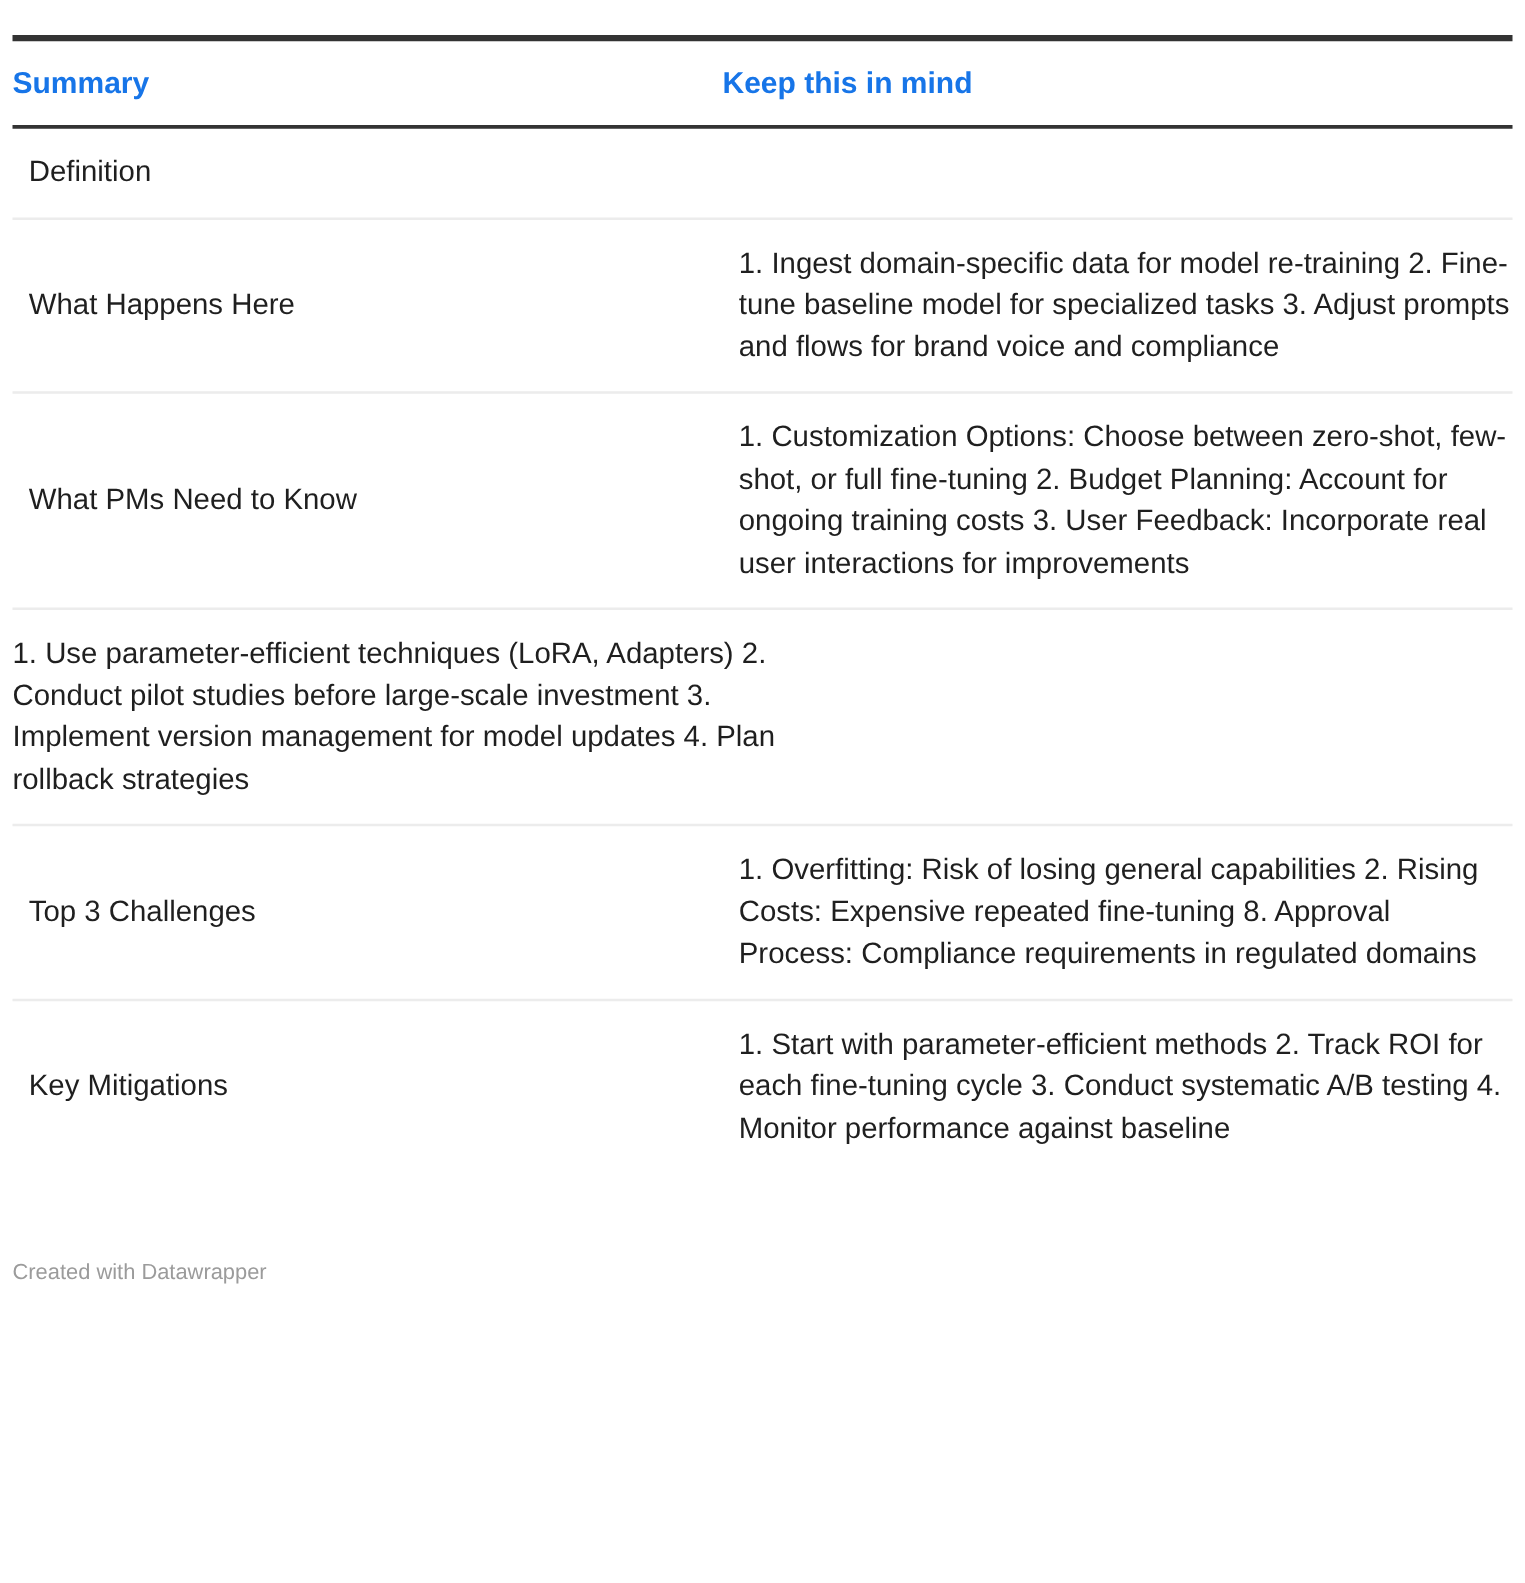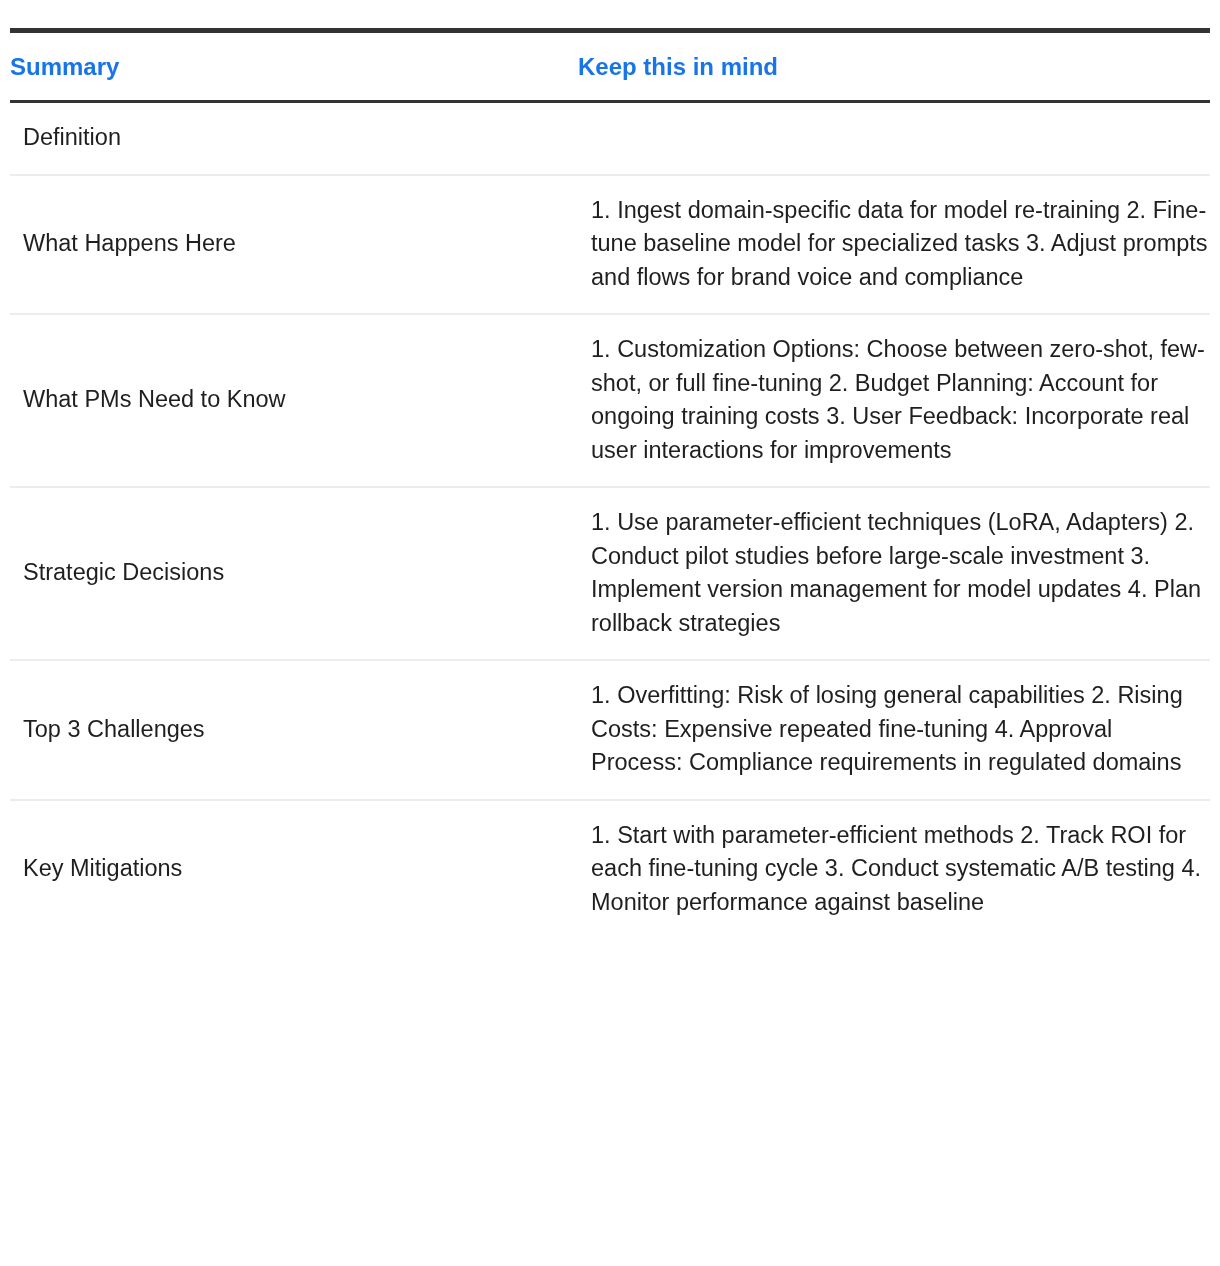--- a/index.html
+++ b/index.html
@@ -82,30 +82,30 @@
       <div class="td label">What Happens Here</div>
       <div class="td detail">1. Ingest domain-specific data for model re-training 2. Fine-tune baseline model for specialized tasks 3. Adjust prompts and flows for brand voice and compliance</div>
     </div>
 
     <div class="row">
       <div class="td label">What PMs Need to Know</div>
       <div class="td detail">1. Customization Options: Choose between zero-shot, few-shot, or full fine-tuning 2. Budget Planning: Account for ongoing training costs 3. User Feedback: Incorporate real user interactions for improvements</div>
     </div>
 
     <div class="row">
-      <div class="td label">Strategic Decisions</div>
       <div class="td detail">1. Use parameter-efficient techniques (LoRA, Adapters) 2. Conduct pilot studies before large-scale investment 3. Implement version management for model updates 4. Plan rollback strategies</div>
     </div>
 
     <div class="row">
       <div class="td label">Top 3 Challenges</div>
-      <div class="td detail">1. Overfitting: Risk of losing general capabilities 2. Rising Costs: Expensive repeated fine-tuning 4. Approval Process: Compliance requirements in regulated domains</div>
+      <div class="td detail">1. Overfitting: Risk of losing general capabilities 2. Rising Costs: Expensive repeated fine-tuning 8. Approval Process: Compliance requirements in regulated domains</div>
     </div>
 
     <div class="row">
       <div class="td label">Key Mitigations</div>
       <div class="td detail">1. Start with parameter-efficient methods 2. Track ROI for each fine-tuning cycle 3. Conduct systematic A/B testing 4. Monitor performance against baseline</div>
     </div>
 
   </div>
 
+  <div class="footer">Created with Datawrapper</div>
 
 </div>
 
 </body></html>

